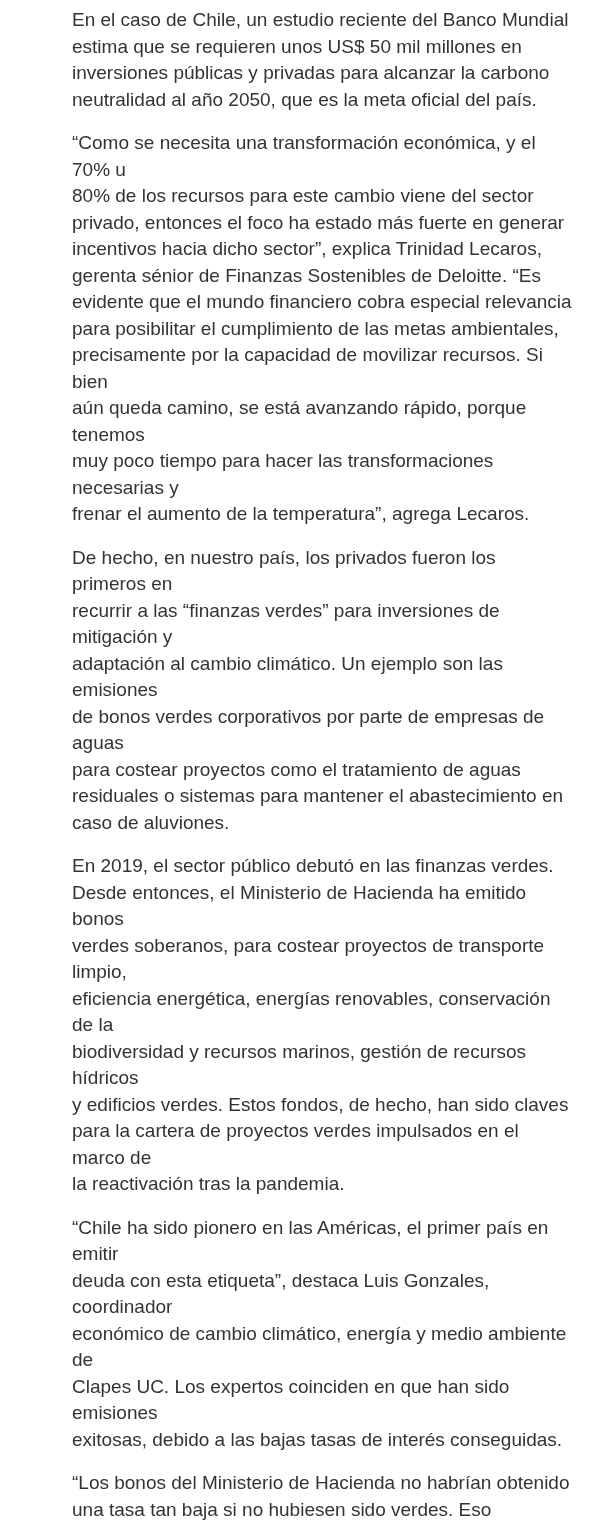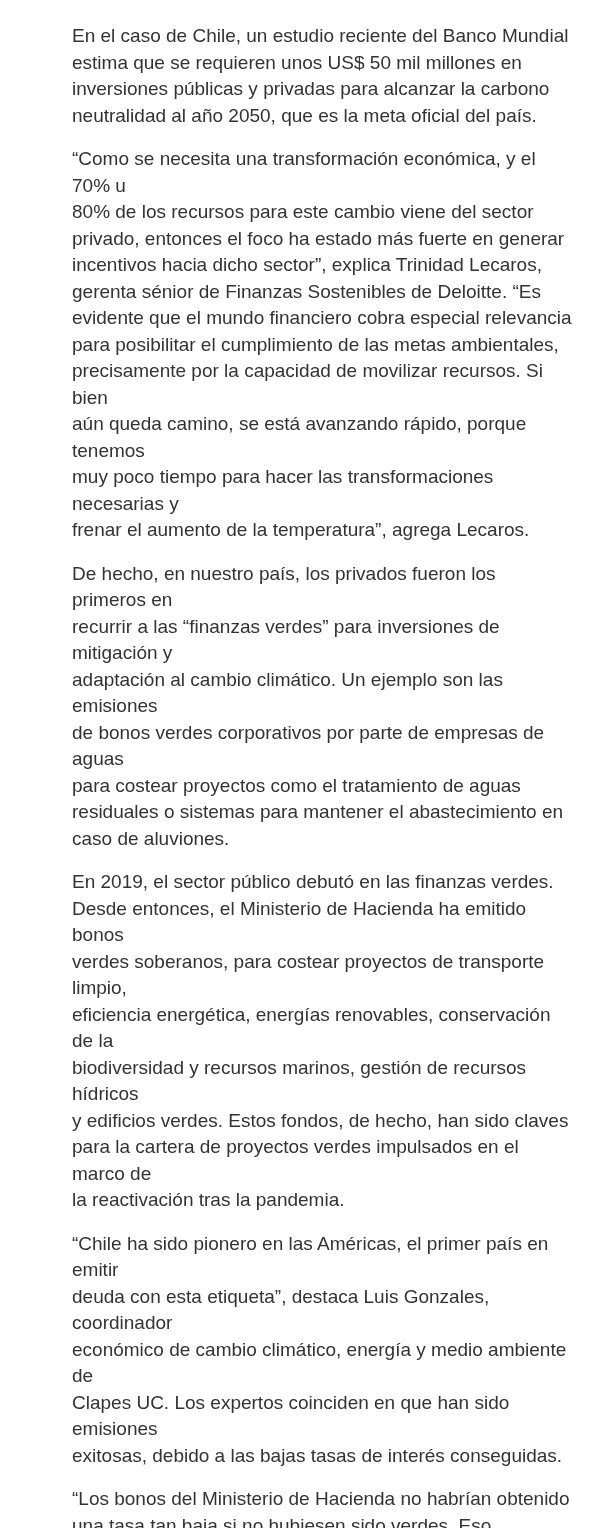--- a/index.html
+++ b/index.html
@@ -15,21 +15,21 @@
     width: 610px;
     min-height: 1528px;
     padding: 7px 38px 24px 72px;
     font-family: "Liberation Sans", sans-serif;
     font-size: 19px;
     line-height: 26.5px;
     color: #333333;
     background: #ffffff;
   }
   .article p {
-    margin: 16px 0 17px 0;
+    margin: 0 0 17px 0;
     white-space: pre-line;
   }
 </style>
 </head>
 <body>
 
 <div class="article">
   <p>En el caso de Chile, un estudio reciente del Banco Mundial
 estima que se requieren unos US$ 50 mil millones en
 inversiones públicas y privadas para alcanzar la carbono

